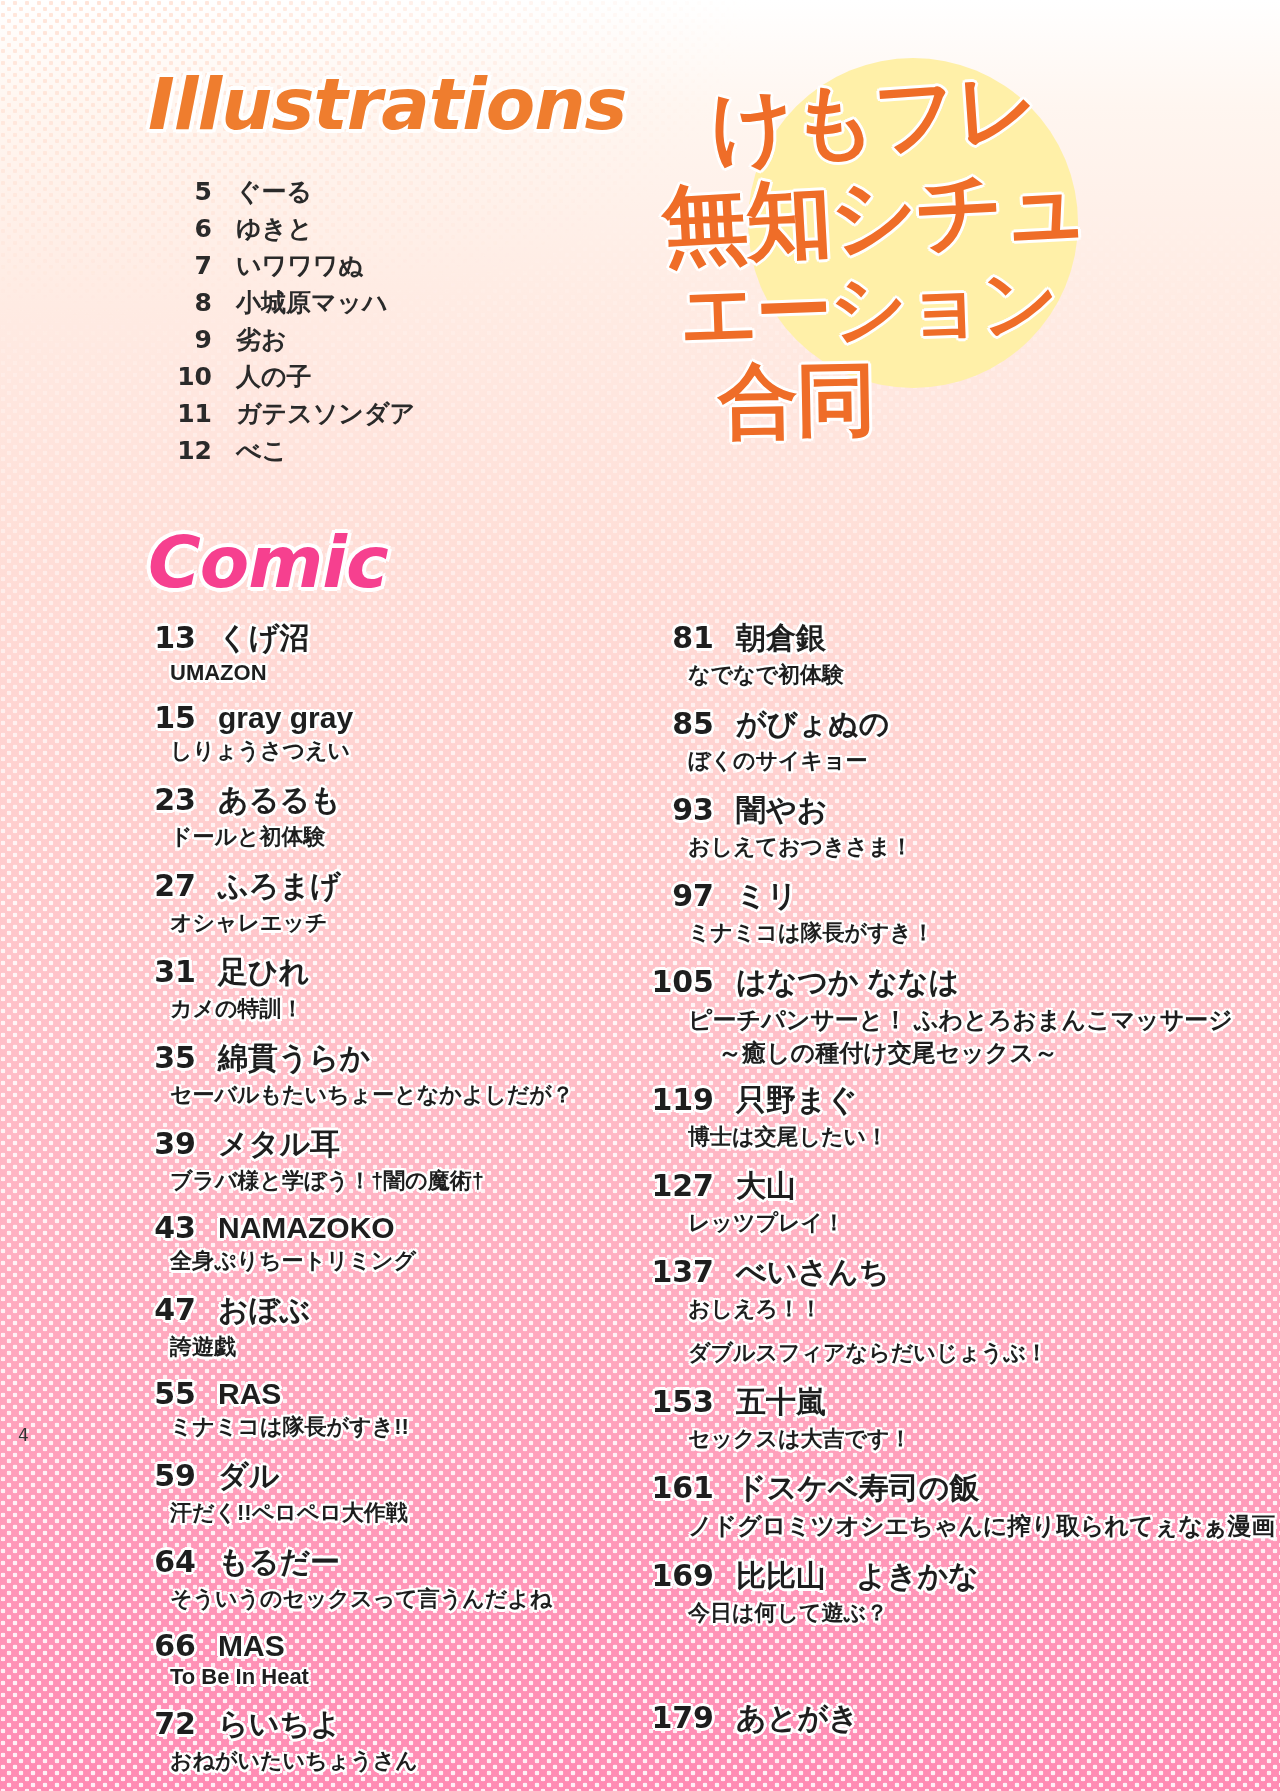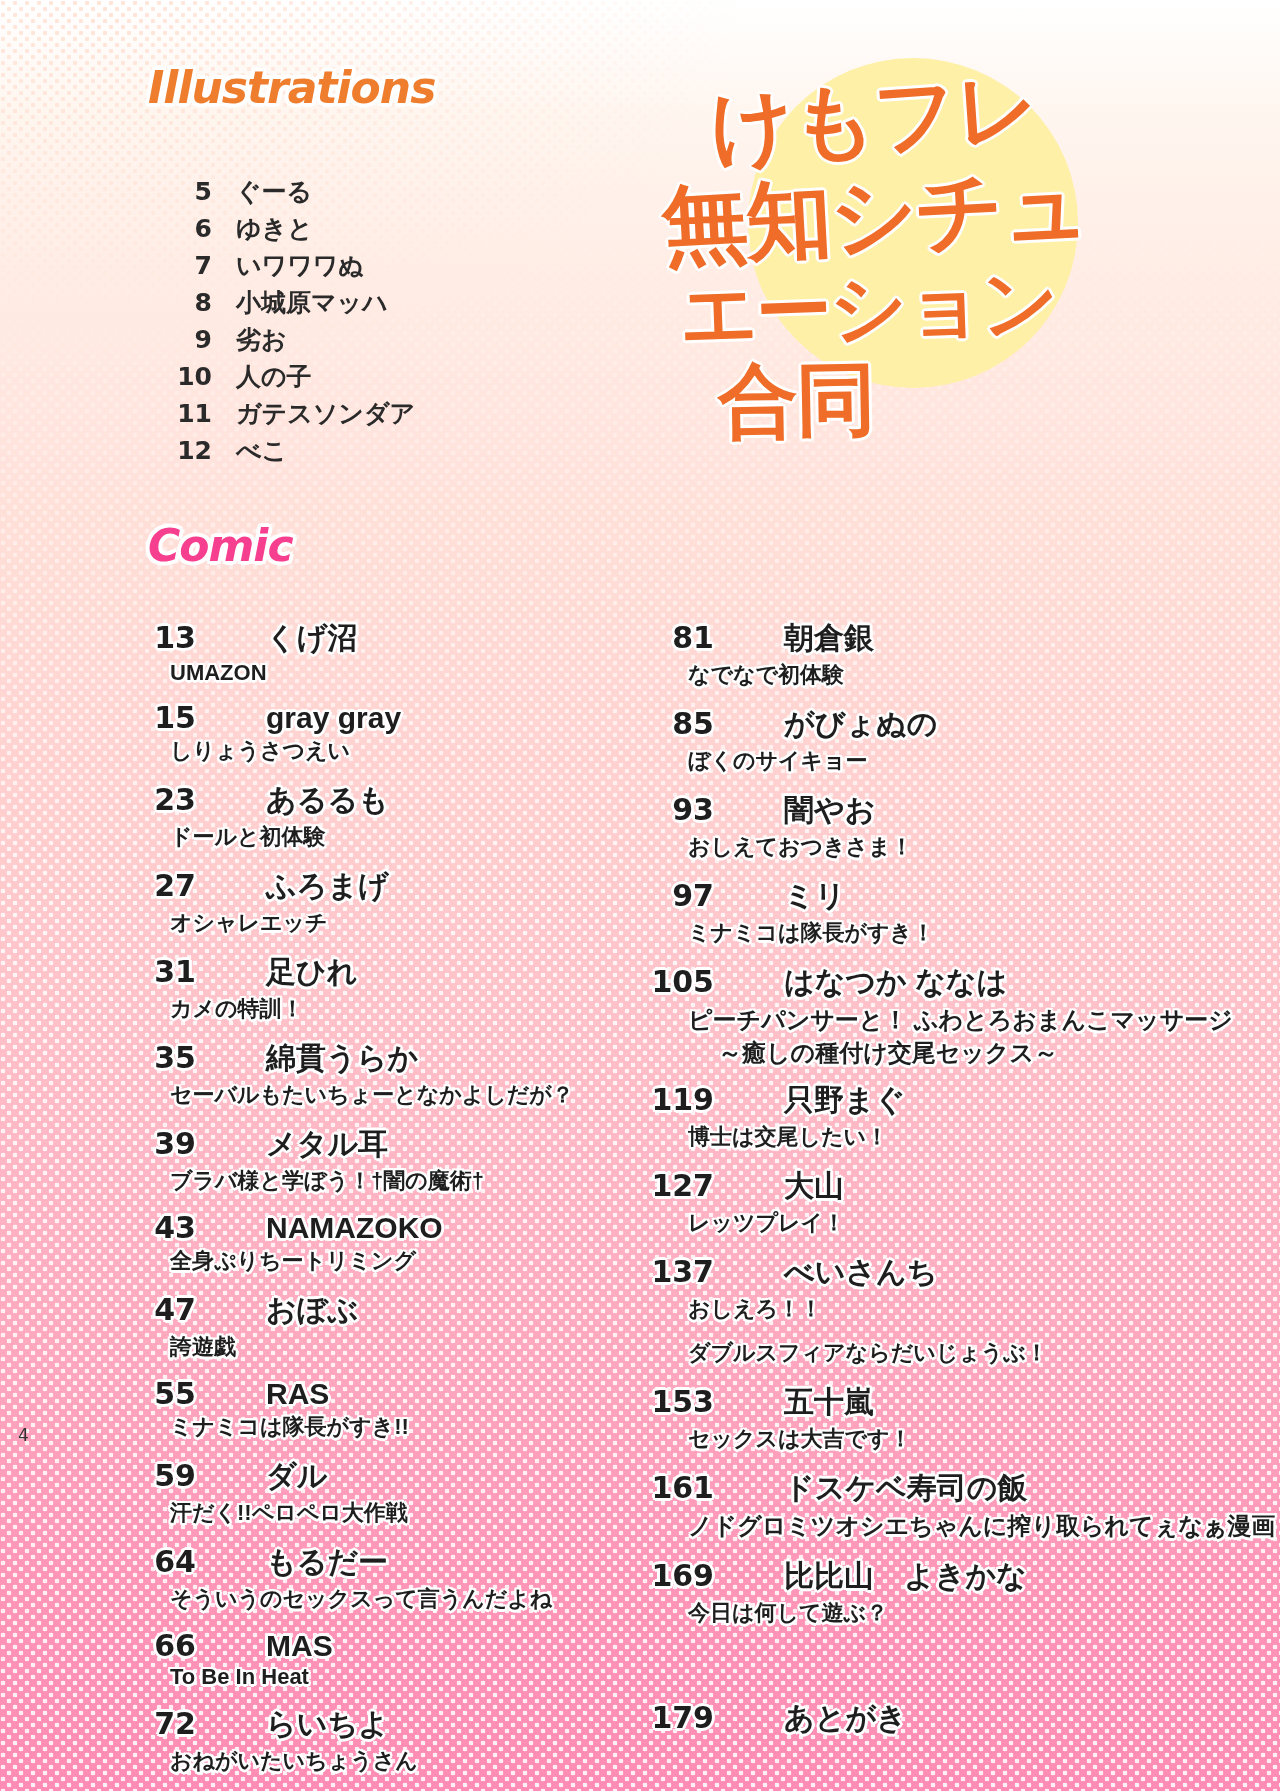--- a/index.html
+++ b/index.html
@@ -102,21 +102,21 @@
   .lt-r1 { left: 10px;  top: 34px;  font-size: 82px; transform: rotate(-4deg); }
   .lt-r2 { left: -38px; top: 128px; font-size: 86px; transform: rotate(-3deg); }
   .lt-r3 { left: -20px; top: 228px; font-size: 76px; transform: rotate(-2deg); }
   .lt-r4 { left: 18px;  top: 318px; font-size: 80px; transform: rotate(-1deg); }
 
   
   .sec-title {
     position: absolute;
     font-weight: bold;
     font-style: italic;
-    font-size: 44px;
+    font-size: 72px;
     letter-spacing: -1px;
     font-family: "DejaVu Sans", sans-serif;
     text-shadow:
       4px 0 0 #fff, -4px 0 0 #fff, 0 4px 0 #fff, 0 -4px 0 #fff,
       3px 3px 0 #fff, -3px 3px 0 #fff, 3px -3px 0 #fff, -3px -3px 0 #fff;
   }
   #illustrations-title { left: 148px; top: 62px; color: #ef7d2e; }
   #comic-title { left: 148px; top: 520px; color: #f6408f; }
 
   
@@ -154,21 +154,20 @@
   #comic-col-left { left: 122px; top: 618px; }
   #comic-col-right { left: 640px; top: 618px; }
 
   .comic-entry {
     margin-bottom: 14px;
   }
   .comic-head {
     display: flex;
     align-items: baseline;
     white-space: nowrap;
-    gap: 48px;
   }
   .comic-page {
     min-width: 74px;
     text-align: right;
     font-size: 30px;
     font-weight: bold;
     color: #1e1e1e;
     font-family: "DejaVu Sans", sans-serif;
     text-shadow:
       3px 0 0 #fff, -3px 0 0 #fff, 0 3px 0 #fff, 0 -3px 0 #fff,

